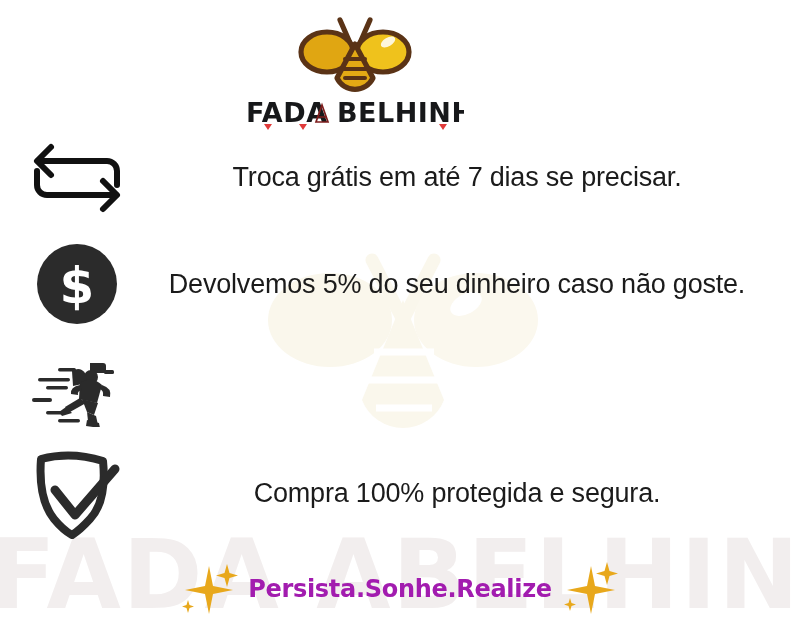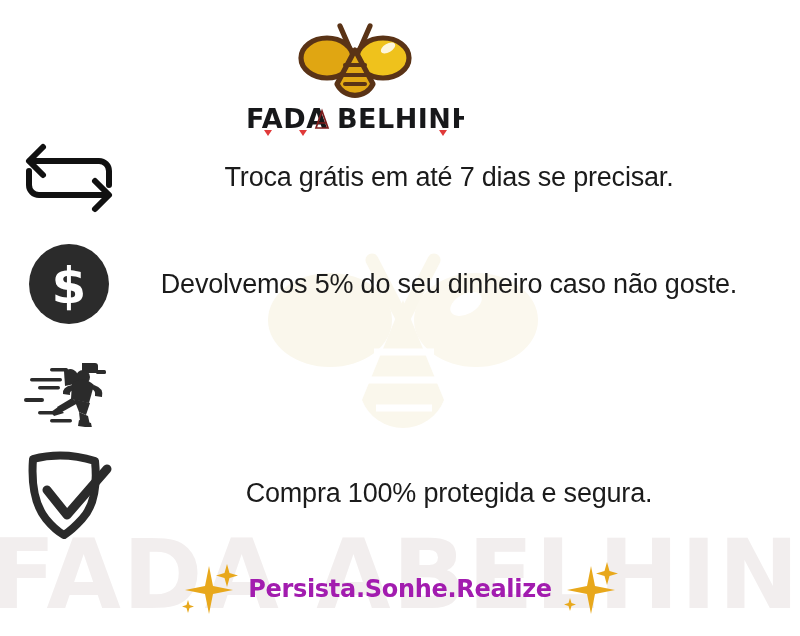--- a/index.html
+++ b/index.html
@@ -51,38 +51,38 @@
     color: #f2eeee;
     white-space: nowrap;
     line-height: 110px;
     text-align: center;
   }
 
   
   .brand {
     position: absolute;
     left: 0;
-    top: 20px;
+    top: 14px;
     width: 709px;
     text-align: right;
     z-index: 3;
   }
   .brand-bee {
     display: block;
     margin: 0 auto;
   }
   .brand-word {
     display: block;
     margin: 4px auto 0 auto;
   }
 
   
   .rows {
     position: absolute;
-    left: 8px;
+    left: 16px;
     top: 130px;
     width: 738px;
     z-index: 2;
   }
   .row {
     display: flex;
     align-items: center;
     width: 800px;
   }
   .row-icon {

